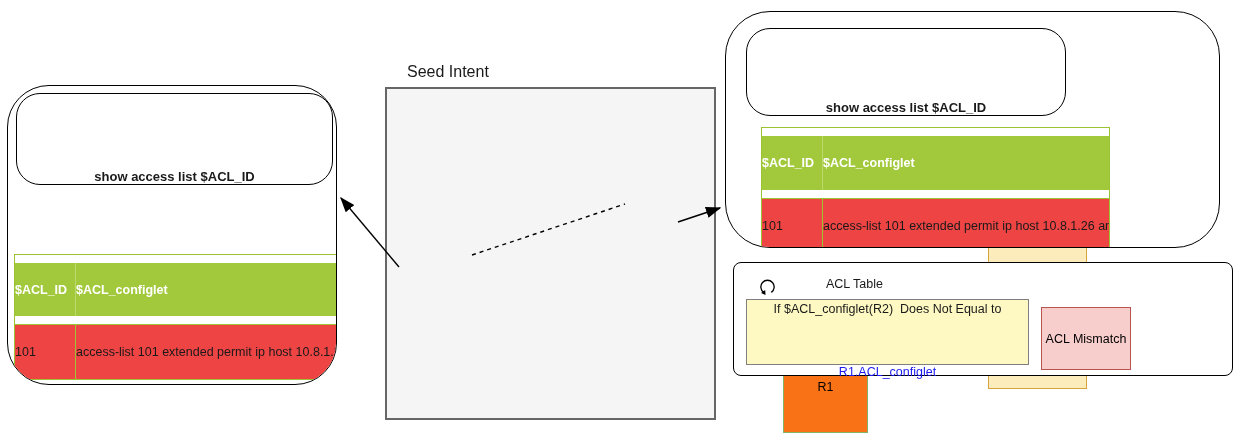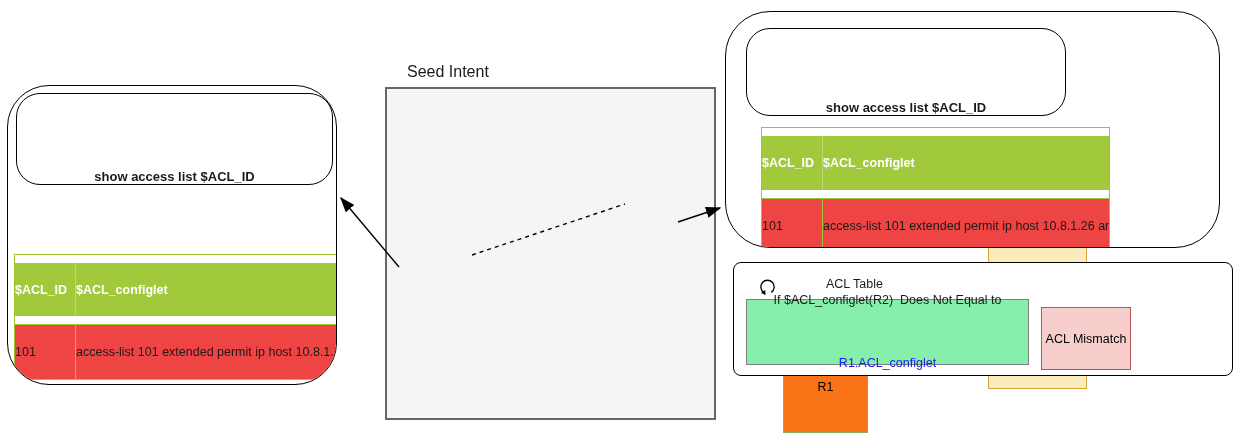--- a/index.html
+++ b/index.html
@@ -53,22 +53,22 @@
   #icon-r1{left:22px;top:5px;}
   #icon-r2{left:26px;top:27px;}
   .node-label{position:absolute;width:100%;text-align:center;font-size:12.5px;color:#000;}
   #label-r1{top:62px;}
   #label-r2{top:84px;}
 
   
   #refresh-icon{left:24px;top:14px;width:19px;height:19px;}
   #acl-title{left:92px;top:14px;font-size:12.5px;color:#1a1a1a;}
   #condition-box{
-    left:12px;top:36px;width:283px;height:66px;background:#86efac;border:1.8px solid #7f7f7f;
-    box-sizing:border-box;display:flex;flex-direction:column;align-items:center;justify-content:center;
+    left:12px;top:36px;width:283px;height:66px;background:#fef9c3;border:1.8px solid #7f7f7f;
+    box-sizing:border-box;display:flex;flex-direction:column;align-items:center;
     font-size:12.5px;line-height:1.5;text-align:center;
   }
   #condition-line1{white-space:pre-wrap;color:#1a1a1a;}
   #condition-line2{color:#1a1aee;margin-top:44px;}
   #mismatch-box{
     left:307px;top:36px;width:90px;height:63px;background:#f8cecc;border:1.6px solid #b85450;
     box-sizing:border-box;display:flex;align-items:center;justify-content:center;
     font-size:12.5px;text-align:center;color:#000;margin-top:8px;
   }
 

